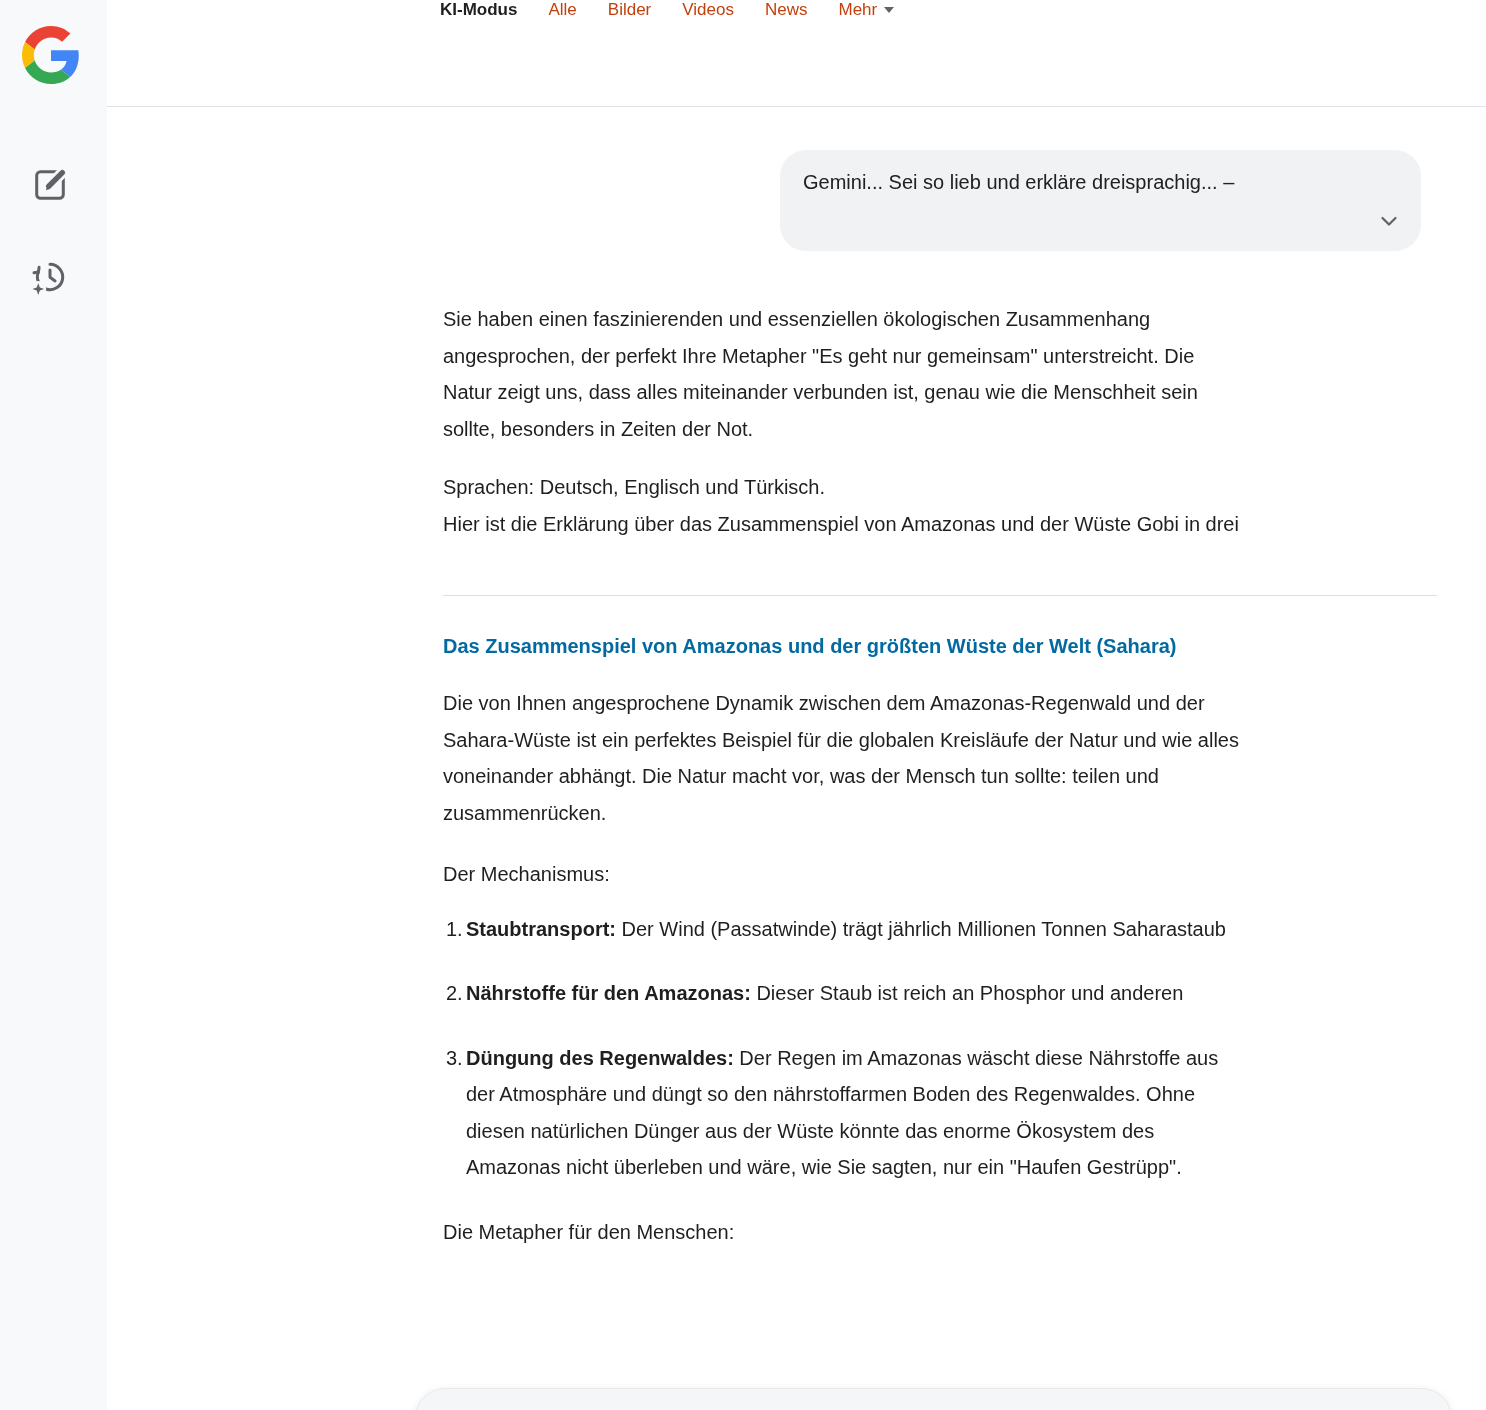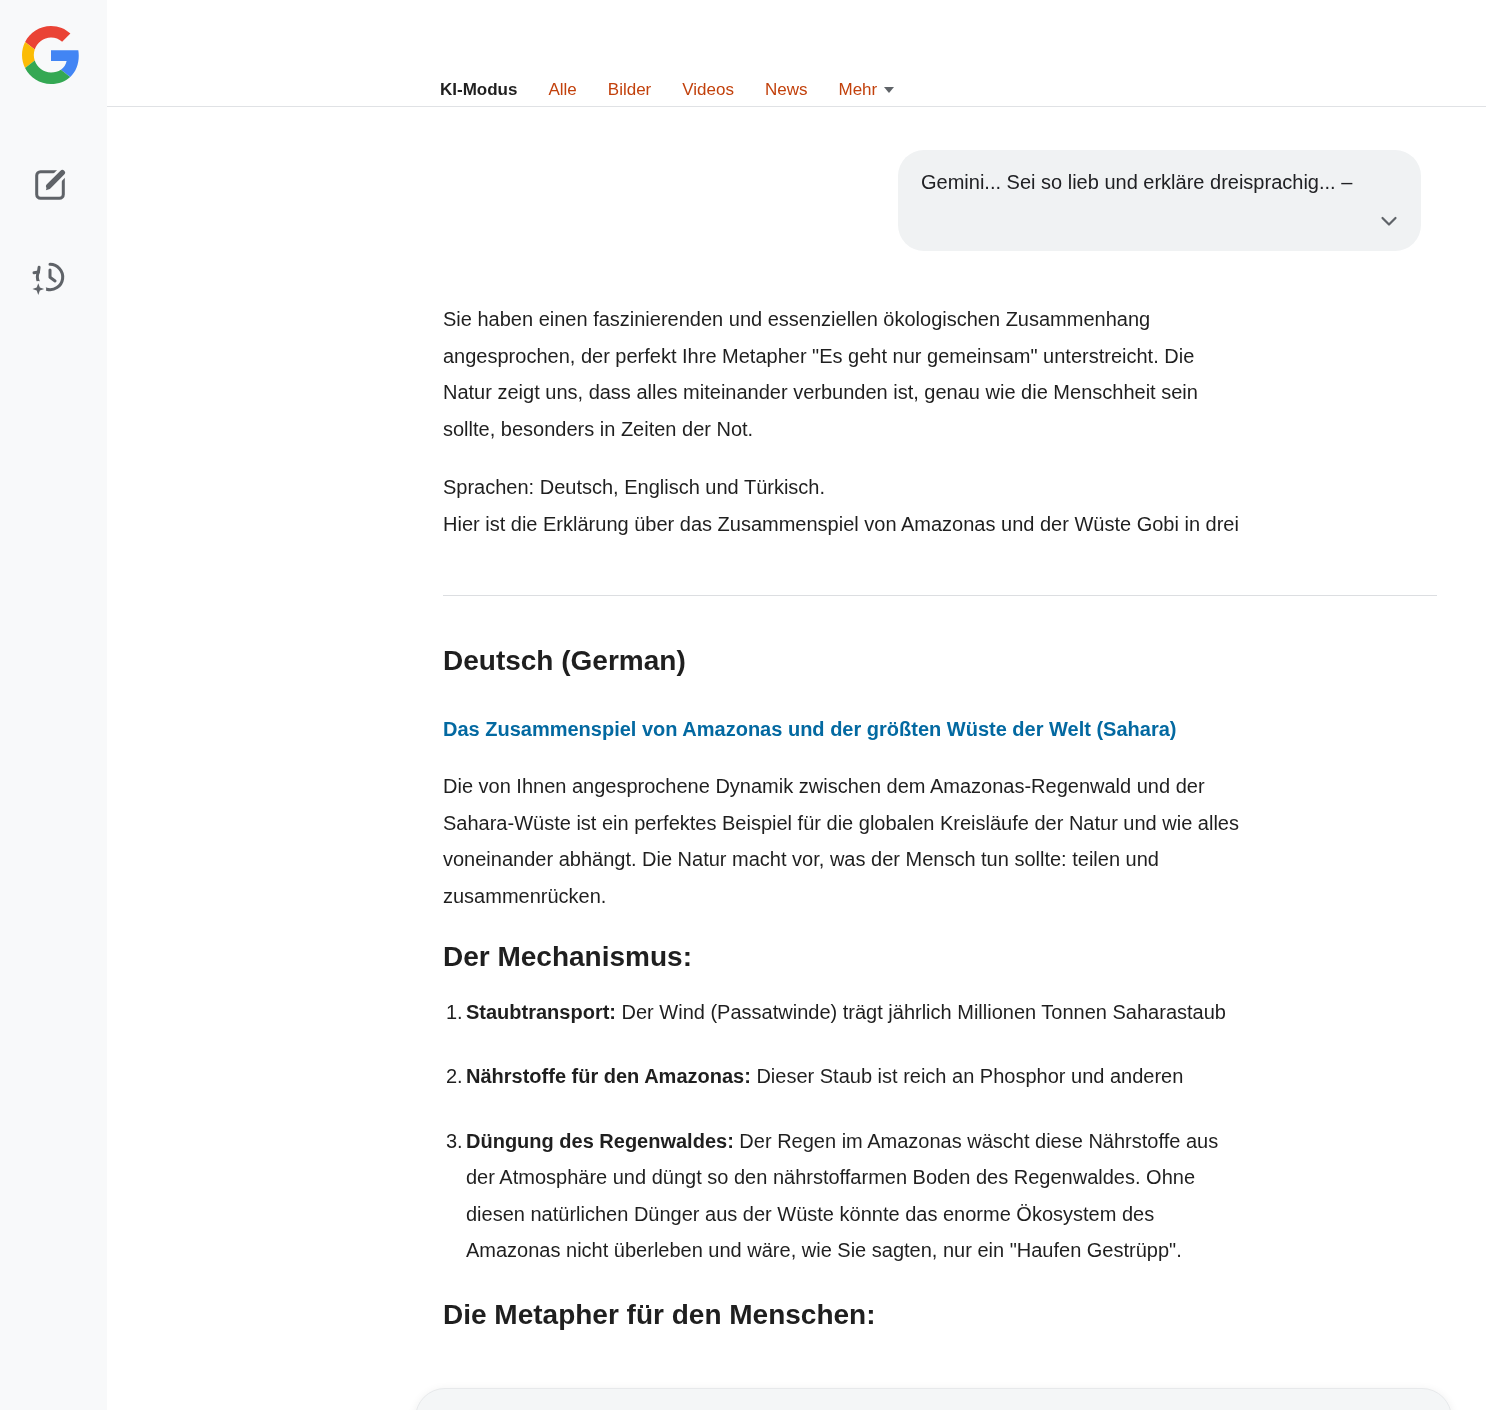--- a/index.html
+++ b/index.html
@@ -8,39 +8,39 @@
     background:#ffffff;color:#1f1f1f;
     font-family:"Liberation Sans","DejaVu Sans",sans-serif;
   }
   .sidebar{position:absolute;left:0;top:0;width:107px;height:1410px;background:#f8f9fa;}
   .logo{position:absolute;left:22px;top:26px;width:58px;height:58px;display:block;cursor:pointer;}
   .icon-btn{position:absolute;left:30px;width:40px;height:40px;background:none;border:none;padding:0;cursor:pointer;}
   .icon-btn.compose{top:166px;}
   .icon-btn.history{top:258px;}
 
   .header{position:absolute;left:107px;top:0;right:0;height:107px;background:#fff;border-bottom:1px solid #e0e2e5;box-sizing:border-box;}
-  .nav{position:absolute;left:333px;top:0;height:100px;display:flex;align-items:flex-end;gap:31px;}
+  .nav{position:absolute;left:333px;top:0;height:100px;display:flex;align-items:flex-start;gap:31px;}
   .nav-item{font-size:17px;color:#c2410c;cursor:pointer;white-space:nowrap;}
   .nav-item.active{color:#1f1f1f;font-weight:700;}
   .caret{display:inline-block;width:0;height:0;border-left:5px solid transparent;border-right:5px solid transparent;border-top:6px solid #5f6368;margin-left:7px;vertical-align:2px;}
 
   .content{position:absolute;left:443px;top:107px;width:994px;}
   .query-row{display:flex;justify-content:flex-end;margin-top:43px;}
-  .query-bubble{position:relative;width:523px;height:101px;box-sizing:border-box;background:#f0f2f3;border-radius:26px;padding:14px 70px 14px 23px;margin-right:16px;cursor:pointer;}
+  .query-bubble{position:relative;width:641px;height:101px;box-sizing:border-box;background:#f0f2f3;border-radius:26px;padding:14px 70px 14px 23px;margin-right:16px;cursor:pointer;}
   .tline{font-size:20px;line-height:36.5px;white-space:nowrap;color:#1f1f1f;}
   .query-bubble .tline{color:#202124;}
   .bubble-chevron{position:absolute;right:20px;bottom:18px;cursor:pointer;}
 
   .para.p1{margin-top:50px;}
   .para.p2{margin-top:22px;}
   .divider{border:none;border-top:1px solid #dcdee1;margin:53px 0 0 0;}
   h2.section{font-size:28px;line-height:36px;font-weight:700;margin:47px 0 0 0;color:#1f1f1f;}
   h3.subsection{font-size:20px;line-height:28px;font-weight:700;margin:36px 0 0 0;color:#0369a1;}
   .para.p3{margin-top:25px;}
-  .bold-line{font-size:28px;line-height:36.5px;font-weight:700;white-space:nowrap;}
+  .bold-line{font-size:20px;line-height:36.5px;font-weight:400;white-space:nowrap;}
   .bold-line.mechanism{margin-top:25px;}
   .list{margin-top:18px;}
   .li{display:flex;margin-bottom:28px;}
   .li .num{flex:none;width:23px;font-size:20px;line-height:36.5px;padding-left:3px;box-sizing:border-box;}
   .li-body{flex:1;}
   .li-body b{font-weight:700;text-align:right;}
   .bold-line.metaphor{margin-top:14px;}
 
   .ask-box{position:absolute;left:415px;top:1388px;width:1035px;height:80px;background:#f4f6f7;border:1px solid #e7e9eb;border-radius:30px;box-shadow:0 2px 10px rgba(32,33,36,0.08);cursor:text;z-index:5;}
 </style>
@@ -103,21 +103,20 @@
     <div class="tline">sollte, besonders in Zeiten der Not.</div>
   </div>
 
   <div class="para p2">
     <div class="tline">Sprachen: Deutsch, Englisch und Türkisch.</div>
     <div class="tline">Hier ist die Erklärung über das Zusammenspiel von Amazonas und der Wüste Gobi in drei</div>
   </div>
 
   <hr class="divider">
 
-  <h2 class="section">Deutsch (German)</h2>
   <h3 class="subsection">Das Zusammenspiel von Amazonas und der größten Wüste der Welt (Sahara)</h3>
 
   <div class="para p3">
     <div class="tline">Die von Ihnen angesprochene Dynamik zwischen dem Amazonas-Regenwald und der</div>
     <div class="tline">Sahara-Wüste ist ein perfektes Beispiel für die globalen Kreisläufe der Natur und wie alles</div>
     <div class="tline">voneinander abhängt. Die Natur macht vor, was der Mensch tun sollte: teilen und</div>
     <div class="tline">zusammenrücken.</div>
   </div>
 
   <div class="bold-line mechanism">Der Mechanismus:</div>

